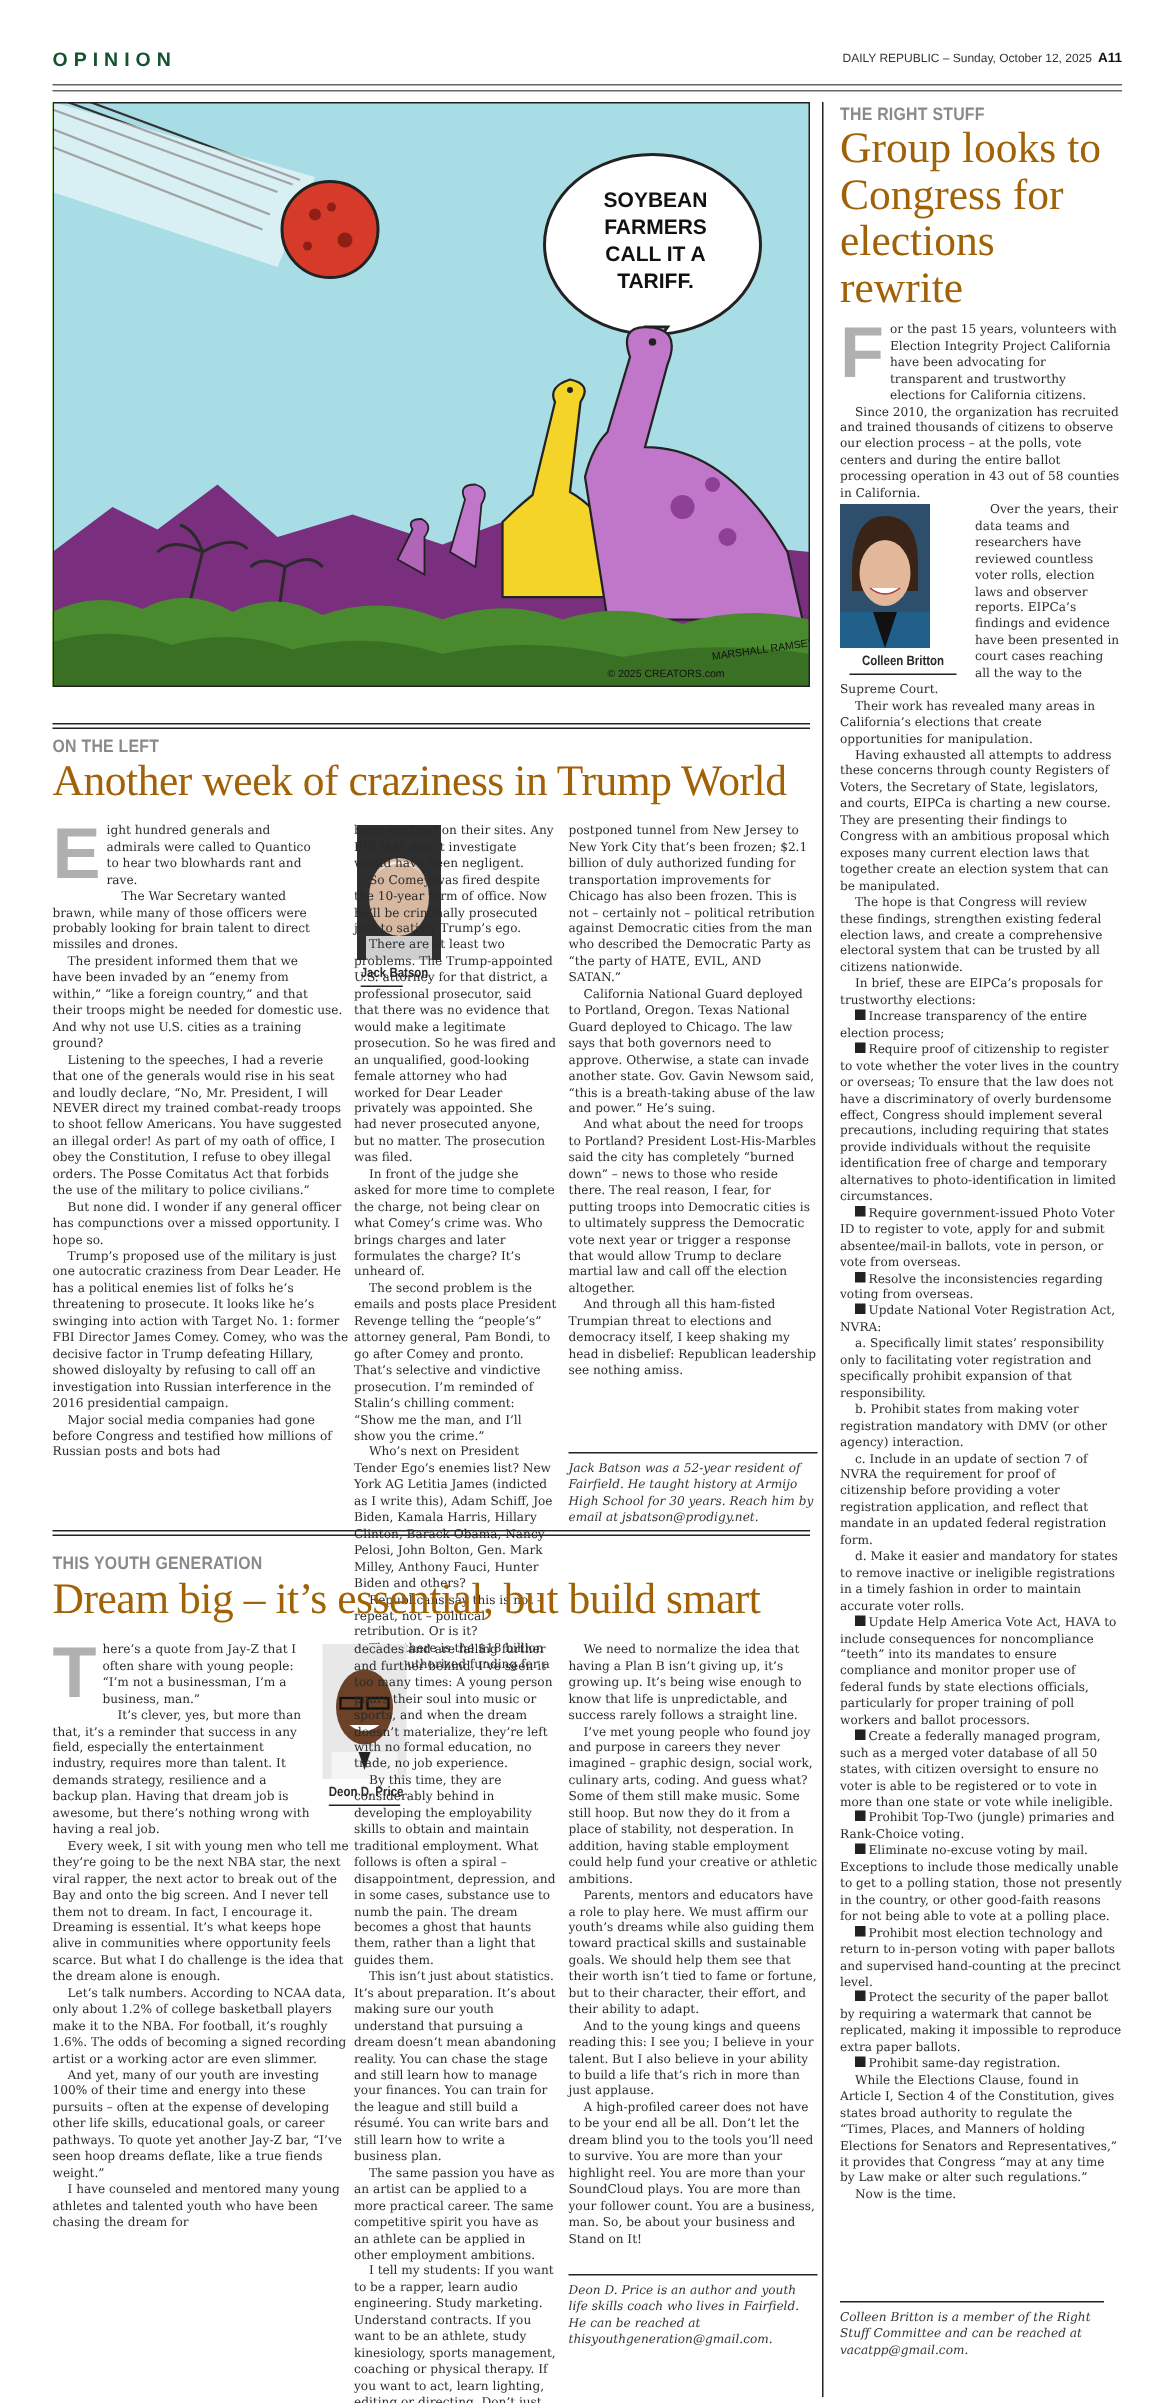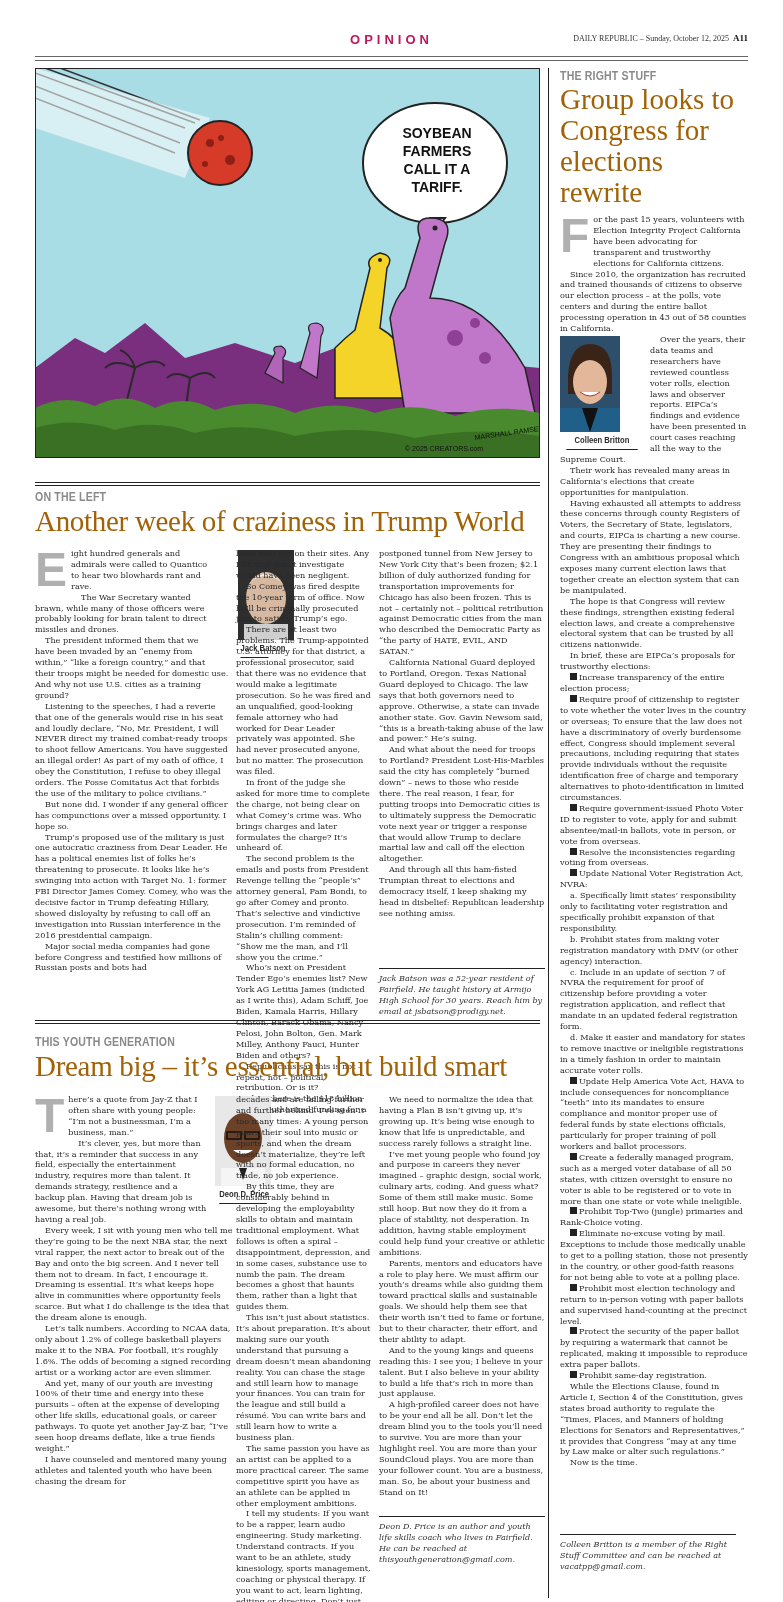--- a/index.html
+++ b/index.html
@@ -1,21 +1,21 @@
 <!DOCTYPE html>
 <html><head>
 <meta charset="utf-8">
 <style>
   * { box-sizing: border-box; margin: 0; padding: 0; }
   html, body { width: 783px; height: 1602px; background: #fff; overflow: hidden; }
   body { position: relative; font-family: "DejaVu Serif", serif; color: #222; }
 
   .masthead { position: absolute; left: 35px; top: 28px; width: 713px; height: 28px; }
-  .section-name { position: absolute; left: 0; right: 0; top: 4px; text-align: center; font-family: "Liberation Sans", sans-serif; font-weight: bold; font-size: 13px; letter-spacing: 4px; color: #be185d; }
-  .folio { position: absolute; right: 0; top: 5px; font-family: Liberation Serif, serif; font-size: 8px; color: #333; }
+  .section-name { position: absolute; left: 0; right: 0; top: 4px; text-align: left; font-family: "Liberation Sans", sans-serif; font-weight: bold; font-size: 13px; letter-spacing: 4px; color: #14532d; }
+  .folio { position: absolute; right: 0; top: 5px; font-family: Liberation Sans, sans-serif; font-size: 8px; color: #333; }
   .folio b { font-size: 9px; margin-left: 4px; color: #111; }
   .mast-rule { position: absolute; left: 35px; width: 713px; height: 1px; background: #666; }
 
   .cartoon { position: absolute; left: 35px; top: 68px; width: 505px; height: 390px; overflow: hidden; background: #84cc16; }
   .cartoon svg { display: block; }
 
   .rule-dbl { position: absolute; left: 35px; width: 505px; border-top: 1px solid #222; border-bottom: 1px solid #222; height: 4px; }
 
   .kicker { position: absolute; font-family: "Liberation Sans", sans-serif; font-weight: bold; font-size: 12px; color: #8a8a8a; letter-spacing: 0.2px; transform: scaleX(0.88); transform-origin: left; }
   .headline { position: absolute; font-family: "Liberation Serif", serif; color: #a16207; font-weight: normal; }
@@ -134,21 +134,21 @@
   <p>But none did. I wonder if any general officer has compunctions over a missed opportunity. I hope so.</p>
   <p>Trump’s proposed use of the military is just one autocratic craziness from Dear Leader. He has a political enemies list of folks he’s threatening to prosecute. It looks like he’s swinging into action with Target No. 1: former FBI Director James Comey. Comey, who was the decisive factor in Trump defeating Hillary, showed disloyalty by refusing to call off an investigation into Russian interference in the 2016 presidential campaign.</p>
   <p>Major social media companies had gone before Congress and testified how millions of Russian posts and bots had</p>
 </div>
 
 <div class="col" style="left:236px; top:548px; width:135px;">
   <p class="noindent">been sent out on their sites. Any FBI that didn’t investigate would have been negligent.</p>
   <p>So Comey was fired despite the 10-year term of office. Now he’ll be criminally prosecuted just to satisfy Trump’s ego.</p>
   <p>There are at least two problems. The Trump-appointed U.S. attorney for that district, a professional prosecutor, said that there was no evidence that would make a legitimate prosecution. So he was fired and an unqualified, good-looking female attorney who had worked for Dear Leader privately was appointed. She had never prosecuted anyone, but no matter. The prosecution was filed.</p>
   <p>In front of the judge she asked for more time to complete the charge, not being clear on what Comey’s crime was. Who brings charges and later formulates the charge? It’s unheard of.</p>
-  <p>The second problem is the emails and posts from President Revenge telling the “people’s” attorney general, Pam Bondi, to go after Comey and pronto. That’s selective and vindictive prosecution. I’m reminded of Stalin’s chilling comment: “Show me the man, and I’ll show you the crime.”</p>
+  <p>The second problem is the emails and posts place President Revenge telling the “people’s” attorney general, Pam Bondi, to go after Comey and pronto. That’s selective and vindictive prosecution. I’m reminded of Stalin’s chilling comment: “Show me the man, and I’ll show you the crime.”</p>
   <p>Who’s next on President Tender Ego’s enemies list? New York AG Letitia James (indicted as I write this), Adam Schiff, Joe Biden, Kamala Harris, Hillary Clinton, Barack Obama, Nancy Pelosi, John Bolton, Gen. Mark Milley, Anthony Fauci, Hunter Biden and others?</p>
   <p>Republicans say this is not – repeat, not – political retribution. Or is it?</p>
   <p>Then there is the $18 billion of duly authorized funding for a long-</p>
 </div>
 
 <div class="col" style="left:379px; top:548px; width:166px;">
   <p class="noindent">postponed tunnel from New Jersey to New York City that’s been frozen; $2.1 billion of duly authorized funding for transportation improvements for Chicago has also been frozen. This is not – certainly not – political retribution against Democratic cities from the man who described the Democratic Party as “the party of HATE, EVIL, AND SATAN.”</p>
   <p>California National Guard deployed to Portland, Oregon. Texas National Guard deployed to Chicago. The law says that both governors need to approve. Otherwise, a state can invade another state. Gov. Gavin Newsom said, “this is a breath-taking abuse of the law and power.” He’s suing.</p>
   <p>And what about the need for troops to Portland? President Lost-His-Marbles said the city has completely “burned down” – news to those who reside there. The real reason, I fear, for putting troops into Democratic cities is to ultimately suppress the Democratic vote next year or trigger a response that would allow Trump to declare martial law and call off the election altogether.</p>
   <p>And through all this ham-fisted Trumpian threat to elections and democracy itself, I keep shaking my head in disbelief: Republican leadership see nothing amiss.</p>

